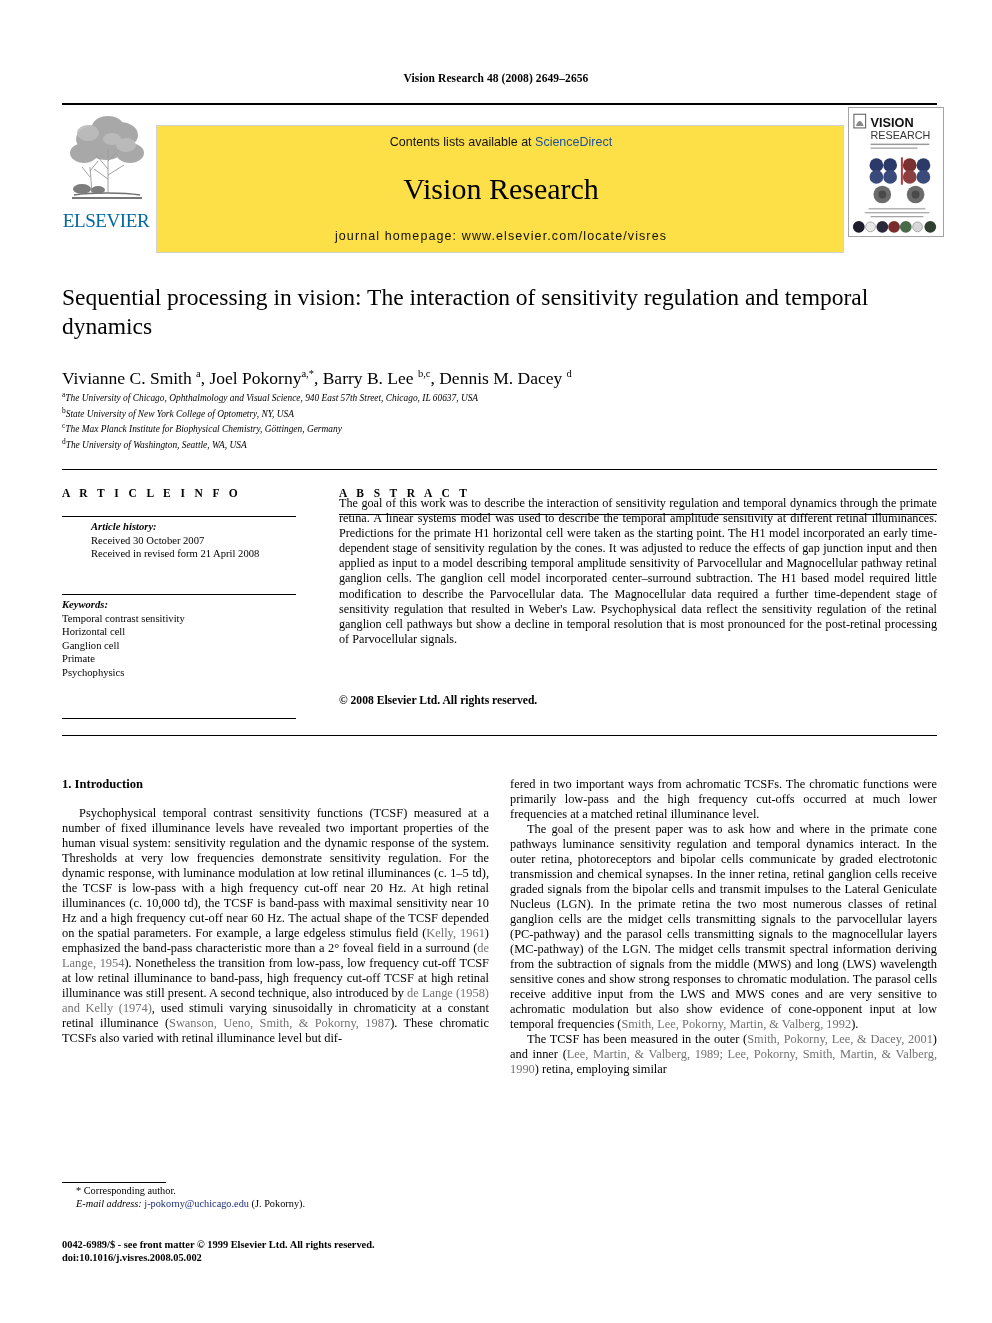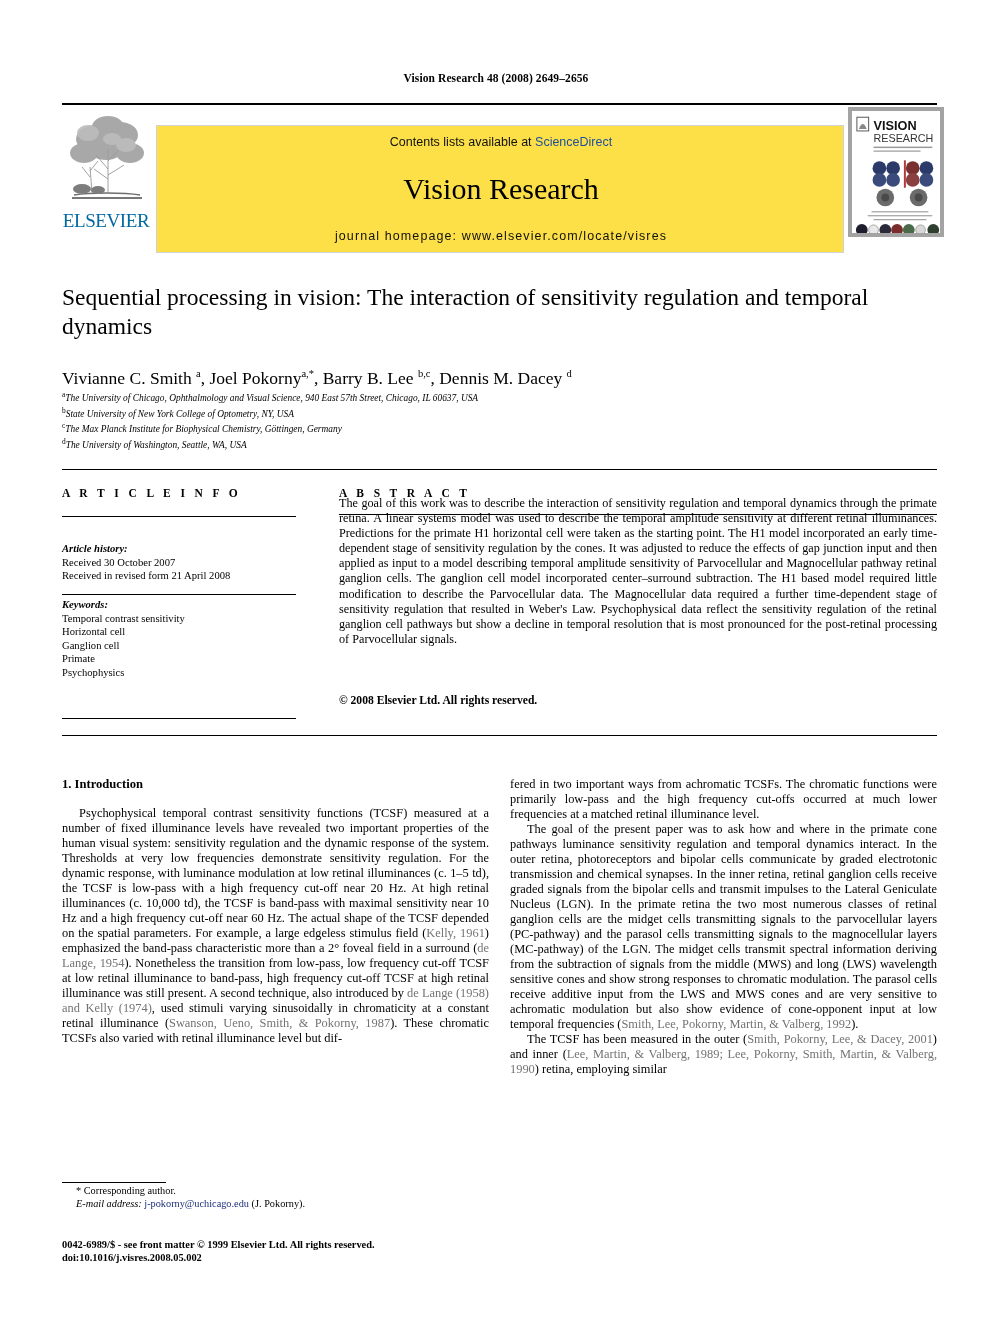--- a/index.html
+++ b/index.html
@@ -106,21 +106,21 @@
     font-size: 12.5px;
     letter-spacing: 1.1px;
     color: #111;
   }
   .cover-thumb {
     position: absolute;
     left: 786px;
     top: 2px;
     width: 96px;
     height: 130px;
-    border: 4px solid #a3a3a3;
+    border: 1px solid #a3a3a3;
     background: #fdfdfd;
     box-sizing: border-box;
     overflow: hidden;
   }
 
   
   .title {
     position: absolute;
     left: 62px;
     top: 283px;
@@ -183,21 +183,21 @@
   #abstract-head { left: 339px; top: 487px; }
 
   .info-block {
     position: absolute;
     left: 62px;
     width: 234px;
     font-size: 10.6px;
     line-height: 13.6px;
   }
   .info-label { font-style: italic; font-weight: bold; }
-  #history-block { top: 542px; }
+  #history-block { top: 520px; margin-left: 29px; }
   #keywords-block { top: 598px; }
 
   .abstract {
     position: absolute;
     left: 339px;
     top: 496px;
     width: 598px;
     font-size: 12.2px;
     line-height: 15.1px;
     text-align: justify;

